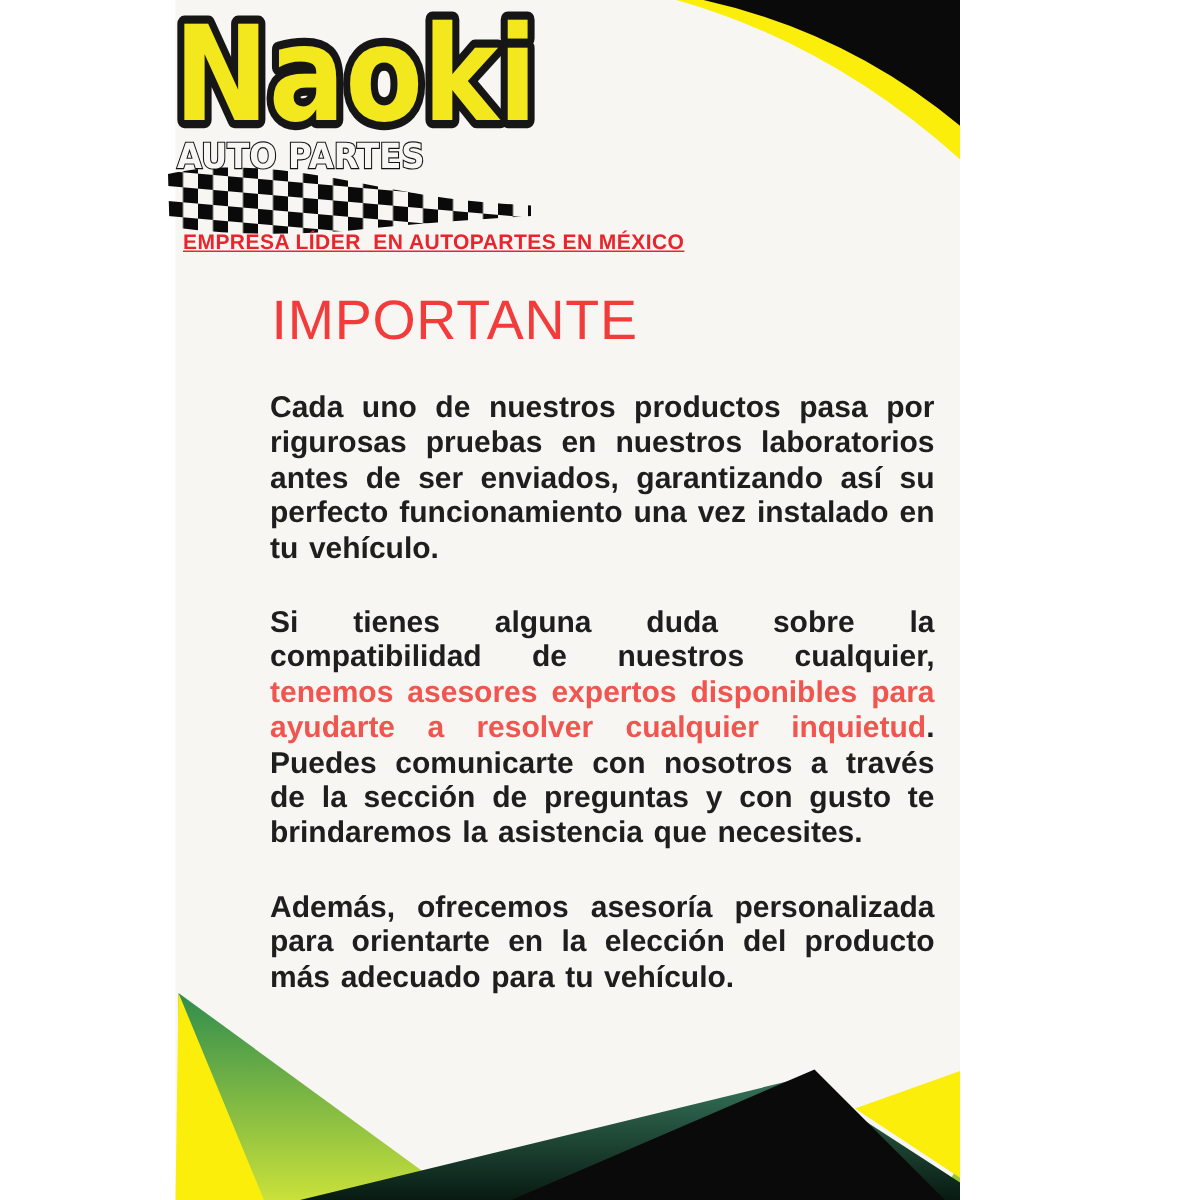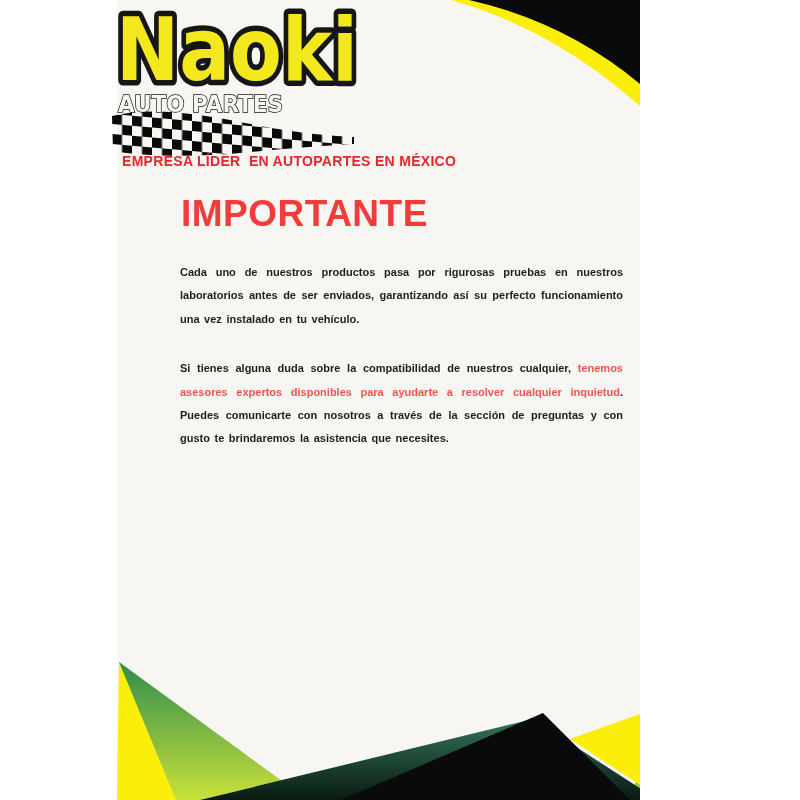--- a/index.html
+++ b/index.html
@@ -42,30 +42,31 @@
     stroke-width:1.5px;
     paint-order:stroke;
   }
 
   .tagline{
     position:absolute;left:122px;top:153px;
     font-size:14px;font-weight:bold;
     letter-spacing:0.3px;
     color:var(--brand-red,#E8252C);
     white-space:pre;
+    text-decoration:underline;
   }
   .heading{
     position:absolute;left:181px;top:193px;
-    font-size:37px;font-weight:700;
+    font-size:37px;font-weight:400;
     letter-spacing:0.5px;
     color:var(--heading-red,#F23B3B);
   }
   .body-copy{
     position:absolute;left:180px;top:261px;width:443px;
-    font-size:11px;line-height:23.4px;
+    font-size:20px;line-height:23.4px;
     font-weight:bold;
     color:var(--body-text,#1E1E1E);
     text-align:justify;
     word-spacing:1.5px;
   }
   .body-copy p{margin:0 0 26px 0;}
   .body-copy .hl{color:var(--highlight-red,#F0554F);}
 </style>
 </head>
 <body>
@@ -111,15 +112,16 @@
     <text class="logo-sub" x="118" y="112" font-size="23" textLength="165" lengthAdjust="spacingAndGlyphs">AUTO PARTES</text>
   </svg>
 
   <div class="tagline">EMPRESA LÍDER  EN AUTOPARTES EN MÉXICO</div>
 
   <div class="heading">IMPORTANTE</div>
 
   <div class="body-copy">
       <p><span>Cada uno de nuestros productos pasa por rigurosas pruebas en nuestros laboratorios antes de ser enviados, garantizando así su perfecto funcionamiento una vez instalado en tu vehículo.</span></p>
       <p><span>Si tienes alguna duda sobre la compatibilidad de nuestros cualquier, </span><span class="hl">tenemos asesores expertos disponibles para ayudarte a resolver cualquier inquietud</span><span>. Puedes comunicarte con nosotros a través de la sección de preguntas y con gusto te brindaremos la asistencia que necesites.</span></p>
+      <p><span>Además, ofrecemos asesoría personalizada para orientarte en la elección del producto más adecuado para tu vehículo.</span></p>
     </div>
 
 </div>
 
 </body></html>

